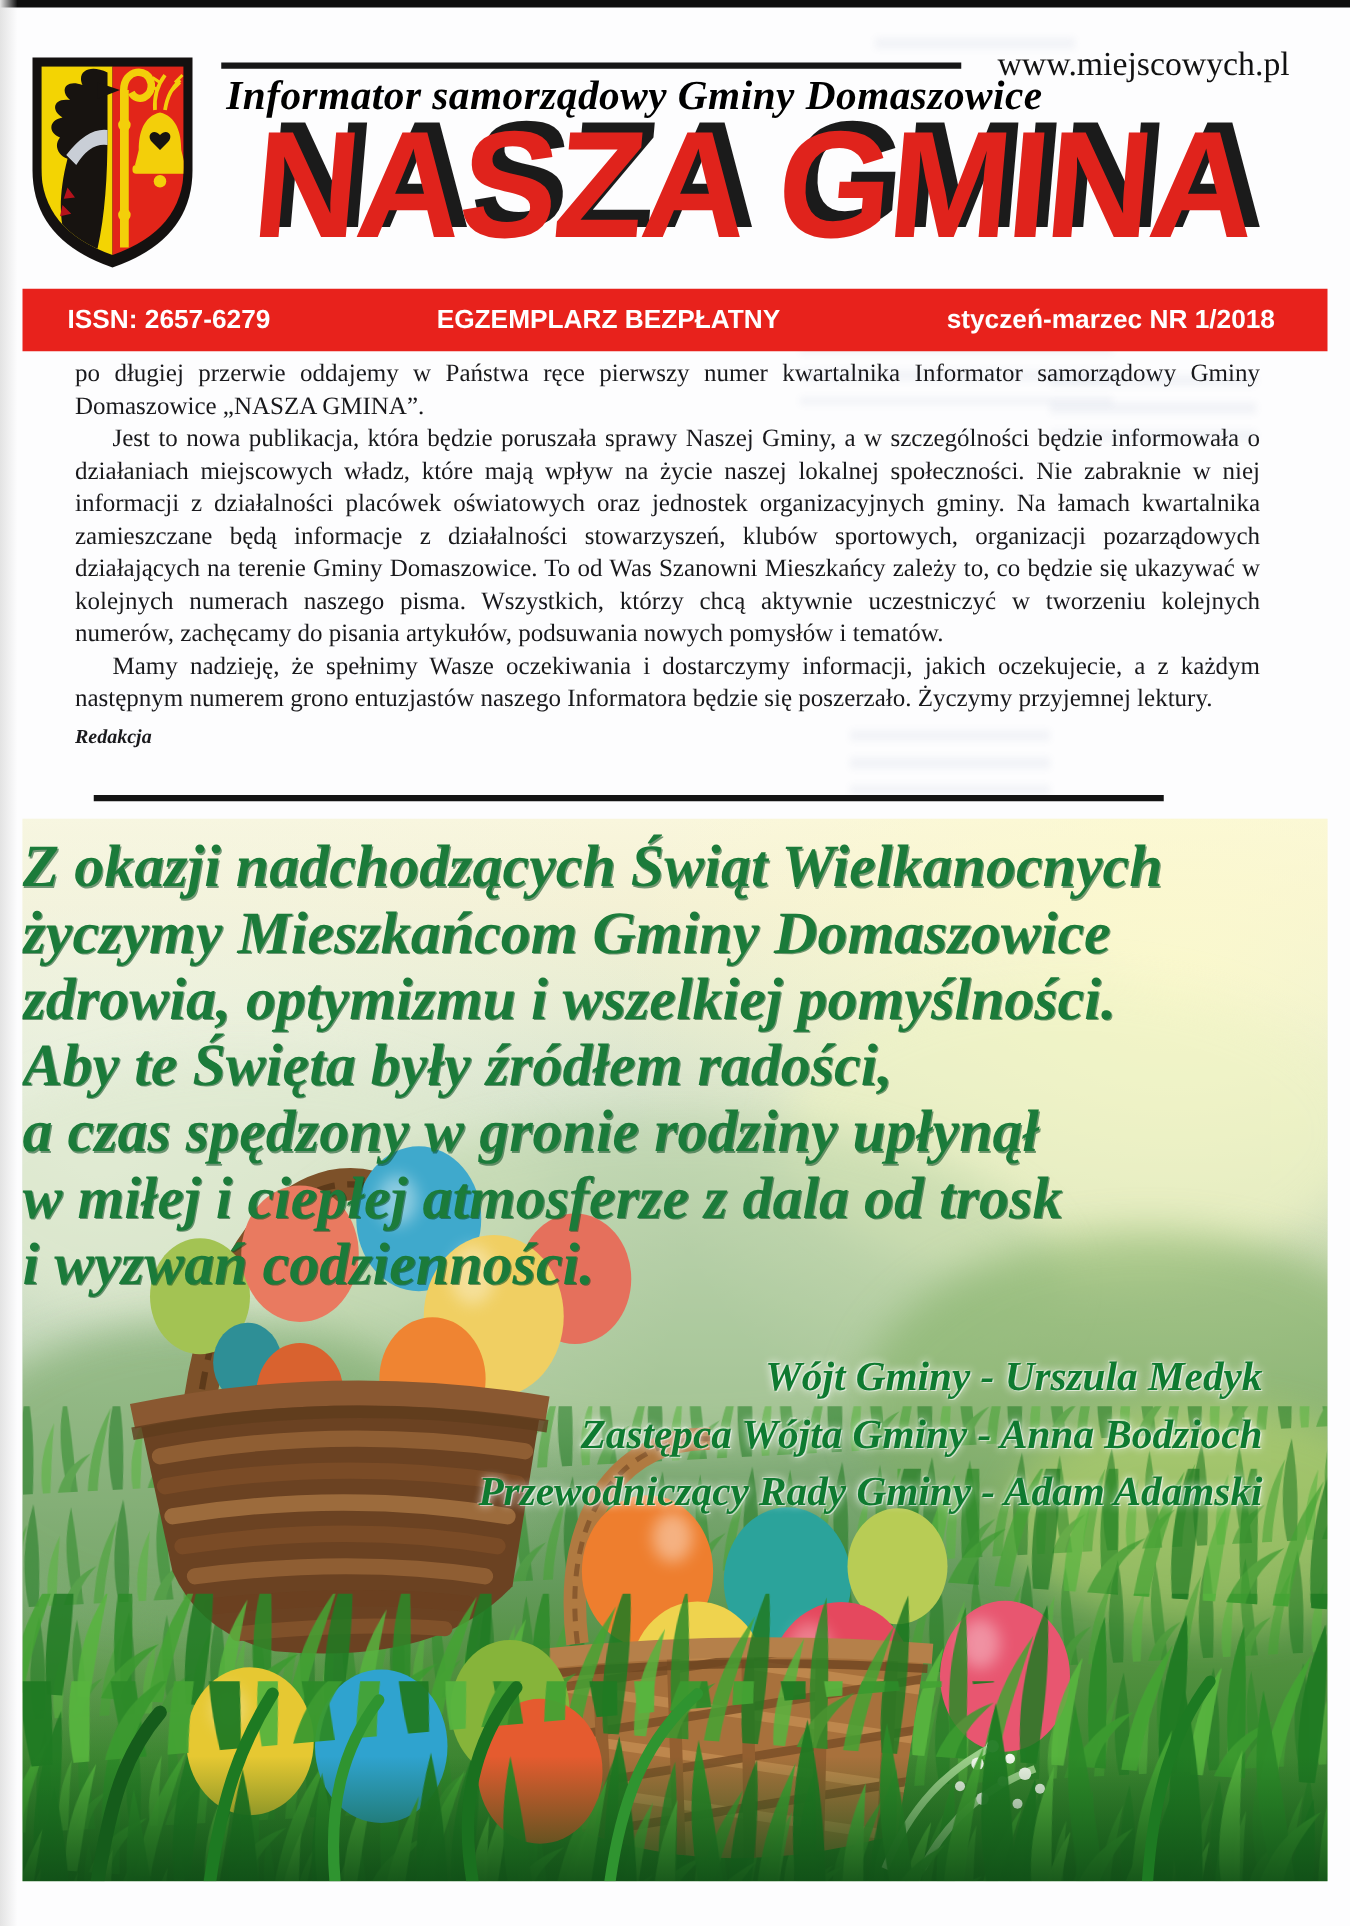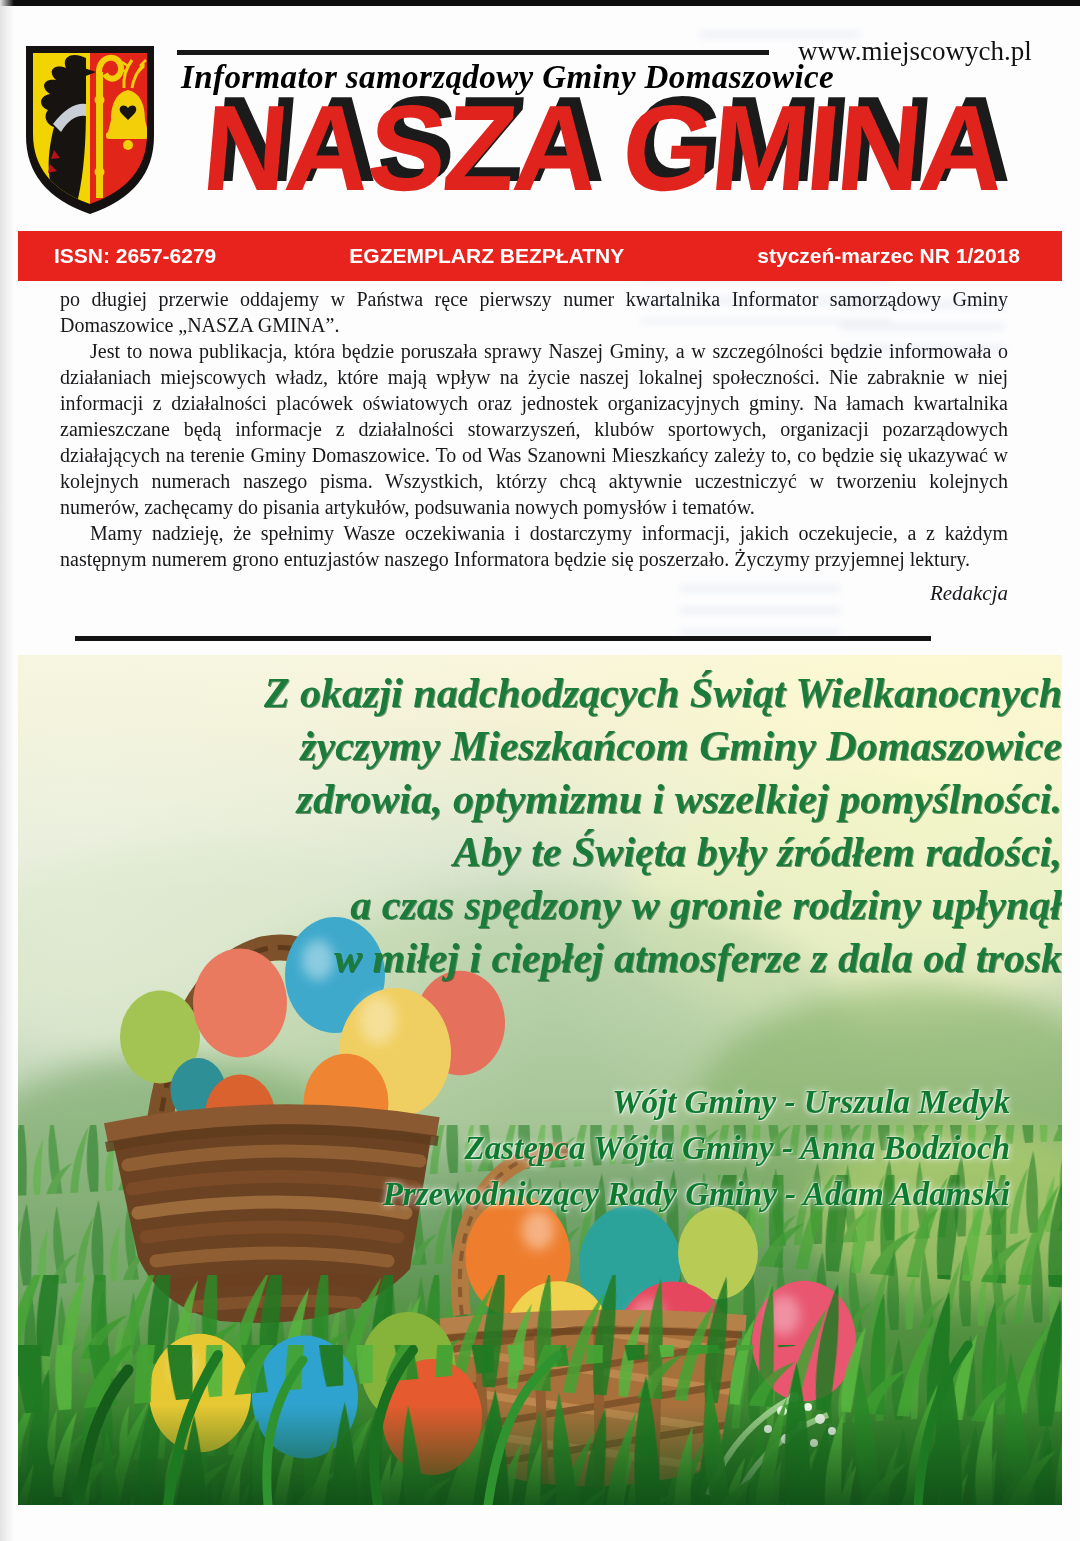--- a/index.html
+++ b/index.html
@@ -32,36 +32,36 @@
     left:18px;top:231px;width:1044px;height:50px;background:#e8221c;
     display:flex;align-items:center;justify-content:space-between;
     padding:0 42px 0 36px;box-sizing:border-box;
     font-family:"Liberation Sans", sans-serif;font-weight:bold;font-size:21px;color:#fff;
   }
   
   .letter{left:60px;top:286px;width:948px;color:#19191c;}
   .letter h2{margin:0 0 3px 0;font-size:23px;font-weight:bold;}
   .letter p{margin:0;font-size:20px;line-height:26px;text-align:justify;}
   .letter p.ind{text-indent:30px;}
-  .signoff{margin-top:9px;text-align:right;font-style:italic;font-size:21px;}
+  .signoff{margin-top:9px;font-style:italic;font-size:16px;font-weight:bold;}
   .divider{left:75px;top:636px;width:856px;height:5px;background:#141414;}
   
   .card{
     left:18px;top:655px;width:1044px;height:850px;overflow:hidden;
     background:
       radial-gradient(circle at 88% 16%, rgba(253,250,205,.85), rgba(253,250,205,0) 38%),
       radial-gradient(circle at 6% 32%, rgba(242,246,232,.75), rgba(242,246,232,0) 42%),
       linear-gradient(180deg,#f9f6dd 0%,#f4f1d5 8%,#e9edd2 16%,#d9e4cc 24%,#c6d8bd 32%,
         #b2cba9 40%,#9fbf96 48%,#8eb483 56%,#79a670 64%,#649a5b 72%,#51903f 80%,
         #3e8632 88%,#2d7c27 96%,#246e21 100%);
   }
   .scene{position:absolute;left:0;top:0;}
   .greeting{
-    position:absolute;left:0;top:12px;width:100%;text-align:right;
-    font-style:italic;font-weight:bold;font-size:42px;line-height:53px;
+    position:absolute;left:0;top:12px;width:100%;text-align:left;
+    font-style:italic;font-weight:bold;font-size:48px;line-height:53px;
     color:#1b7b3a;text-shadow:1px 1px 0 rgba(9,74,32,.55);
   }
   .signatures{
     position:absolute;top:424px;right:52px;text-align:right;
     font-style:italic;font-weight:bold;font-size:33px;line-height:46px;
     color:#0e7a30;
     text-shadow:0 0 7px rgba(255,255,255,.95),1px 1px 0 rgba(255,255,255,.55),-1px -1px 0 rgba(255,255,255,.35);
   }
 </style>
 </head>
@@ -290,20 +290,21 @@
     </g>
   </svg>
 
   <div class="greeting">
     <div>Z okazji nadchodzących Świąt Wielkanocnych</div>
     <div>życzymy Mieszkańcom Gminy Domaszowice</div>
     <div>zdrowia, optymizmu i wszelkiej pomyślności.</div>
     <div>Aby te Święta były źródłem radości,</div>
     <div>a czas spędzony w gronie rodziny upłynął</div>
     <div>w miłej i ciepłej atmosferze z dala od trosk</div>
+    <div>i wyzwań codzienności.</div>
   </div>
 
   <div class="signatures">
     <div>Wójt Gminy - Urszula Medyk</div>
     <div>Zastępca Wójta Gminy - Anna Bodzioch</div>
     <div>Przewodniczący Rady Gminy - Adam Adamski</div>
   </div>
 </div>
 
 </body></html>

